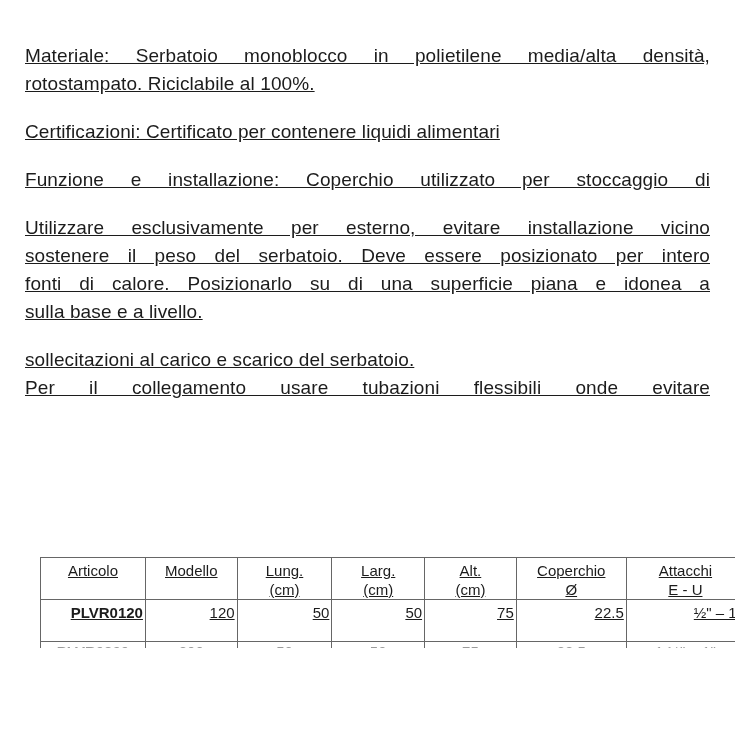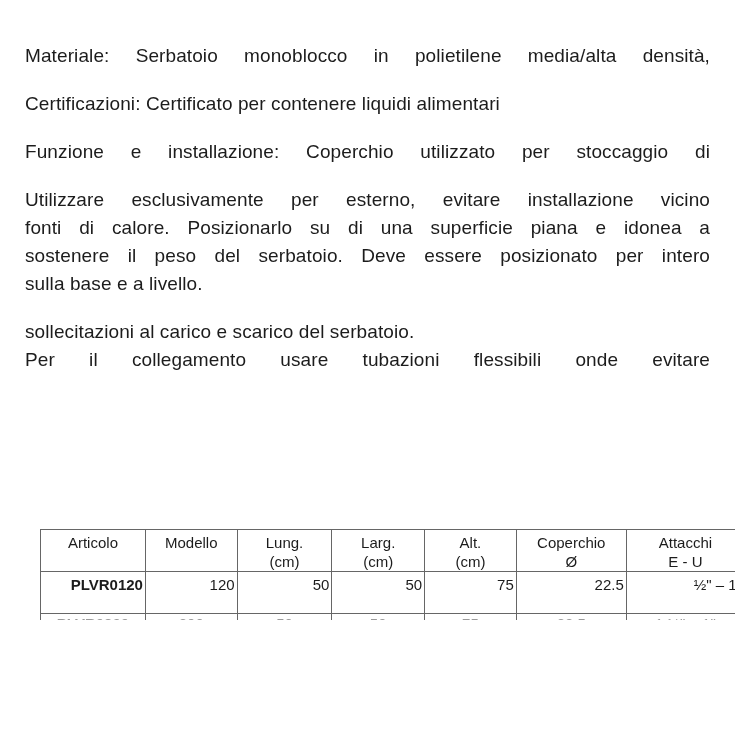--- a/index.html
+++ b/index.html
@@ -15,20 +15,21 @@
     color: #1c1c1c;
   }
   .page {
     width: 735px;
     height: 735px;
     position: relative;
     background: #ffffff;
   }
   .content {
     padding: 42px 25px 0 25px;
+    text-decoration: underline;
   }
   .paragraph {
     margin: 0 0 20px 0;
   }
   .line {
     font-size: 19px;
     line-height: 28px;
     letter-spacing: 0.1px;
     text-align: justify;
     text-align-last: justify;
@@ -95,34 +96,35 @@
   .col-attacchi  { width: 116px; }
 </style>
 </head>
 <body>
 
 <div class="page">
   <div class="content">
 
     <div class="paragraph">
       <div class="line">Materiale: Serbatoio monoblocco in polietilene media/alta densità,</div>
+      <div class="line last">rotostampato. Riciclabile al 100%.</div>
     </div>
 
     <div class="paragraph">
       <div class="line last">Certificazioni: Certificato per contenere liquidi alimentari</div>
     </div>
 
     <div class="paragraph">
       <div class="line">Funzione e installazione: Coperchio utilizzato per stoccaggio di</div>
     </div>
 
     <div class="paragraph">
       <div class="line">Utilizzare esclusivamente per esterno, evitare installazione vicino</div>
+      <div class="line">sostenere il peso del serbatoio. Deve essere posizionato per intero</div>
       <div class="line">fonti di calore. Posizionarlo su di una superficie piana e idonea a</div>
-      <div class="line">sostenere il peso del serbatoio. Deve essere posizionato per intero</div>
       <div class="line last">sulla base e a livello.</div>
     </div>
 
     <div class="paragraph">
       <div class="line last">sollecitazioni al carico e scarico del serbatoio.</div>
       <div class="line">Per il collegamento usare tubazioni flessibili onde evitare</div>
     </div>
 
     <div class="spec-table-wrap">
       <table class="spec-table">

